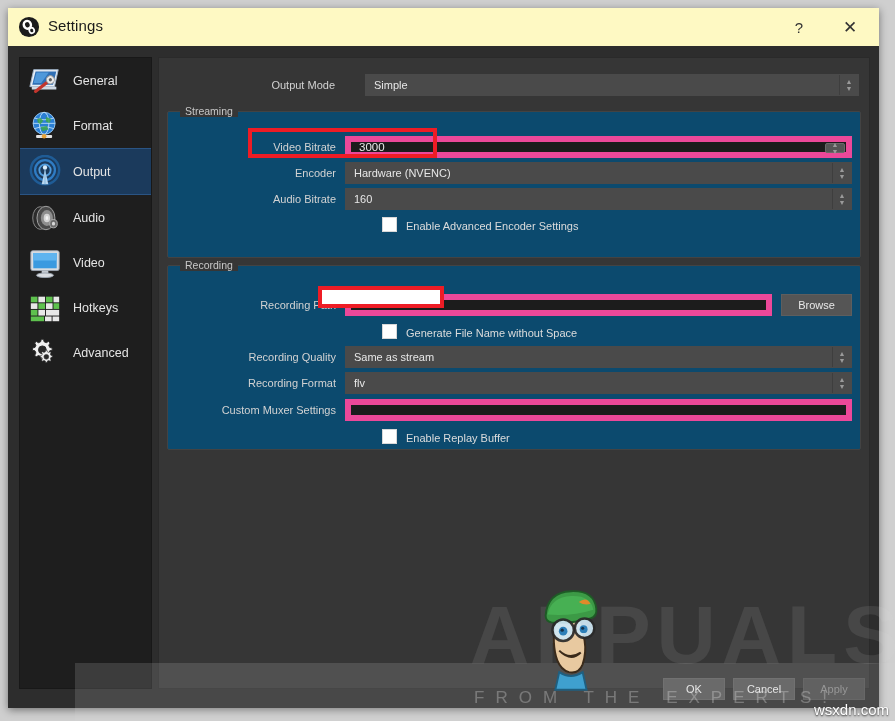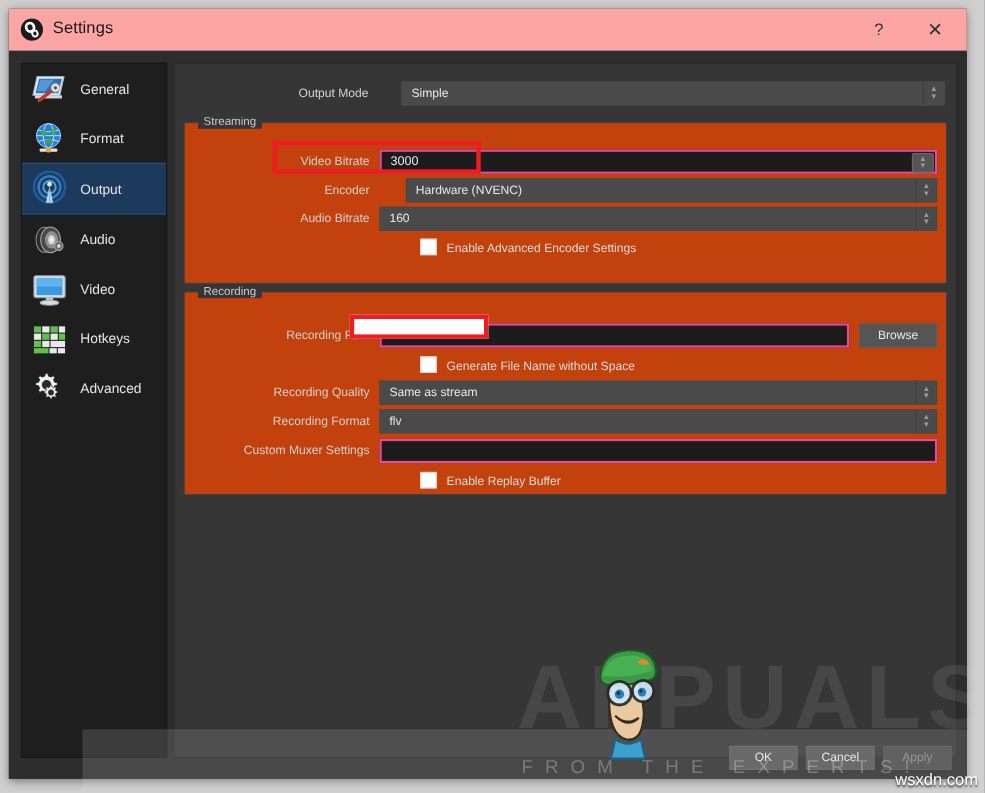--- a/index.html
+++ b/index.html
@@ -27,21 +27,21 @@
     box-shadow: 0 2px 8px rgba(0,0,0,0.45);
     overflow: hidden;
   }
 
   
   .titlebar {
     position: absolute;
     left: 0; top: 0;
     width: 871px;
     height: 38px;
-    background: #fca5a5;
+    background: #fef9c3;
     border-bottom: 1px solid #e2e2e2;
   }
   .title-logo {
     position: absolute;
     left: 10px; top: 8px;
     width: 22px; height: 22px;
   }
   .title-text {
     position: absolute;
     left: 40px; top: 9px;
@@ -129,21 +129,21 @@
     flex: 0 0 auto;
     padding-right: 9px;
     white-space: nowrap;
   }
 
   
   .groupbox {
     position: absolute;
     border: 1px solid #434343;
     border-radius: 2px;
-    background: #c2410c;
+    background: #0c4a6e;
   }
   .group-title {
     position: absolute;
     top: -7px;
     left: 12px;
     background: #363636;
     padding: 0 5px;
     font-size: 10.5px;
     color: #c8c8c8;
   }
@@ -186,21 +186,21 @@
     border: 1px solid #6a6a6a;
     border-radius: 2px;
     right: 1px; top: 1px;
     height: calc(100% - 2px);
   }
 
   .textinput {
     position: relative;
     height: 22px;
     background: #1c1c1c;
-    border: 2px solid #ec4899;
+    border: 6px solid #ec4899;
     box-sizing: border-box;
     display: flex;
     align-items: center;
   }
   .textinput .val {
     padding-left: 8px;
     font-size: 11.5px;
     color: #e9e9e9;
   }
 
@@ -479,21 +479,21 @@
             <span class="row-label" style="width:168px;">Video Bitrate</span>
             <div class="textinput" style="width:513px;">
               <span class="val">3000</span>
               <span class="spin raised">
                   <span>▲</span>
                   <span>▼</span>
                 </span>
             </div>
           </div>
 
-          <div class="row" style="left:0; top:50px; width:684px;gap:24px;">
+          <div class="row" style="left:0; top:50px; width:684px;">
             <span class="row-label" style="width:168px;">Encoder</span>
             <div class="combo" style="width:513px;">
               <span class="val">Hardware (NVENC)</span>
               <span class="spin">
                   <span>▲</span>
                   <span>▼</span>
                 </span>
             </div>
           </div>
 

